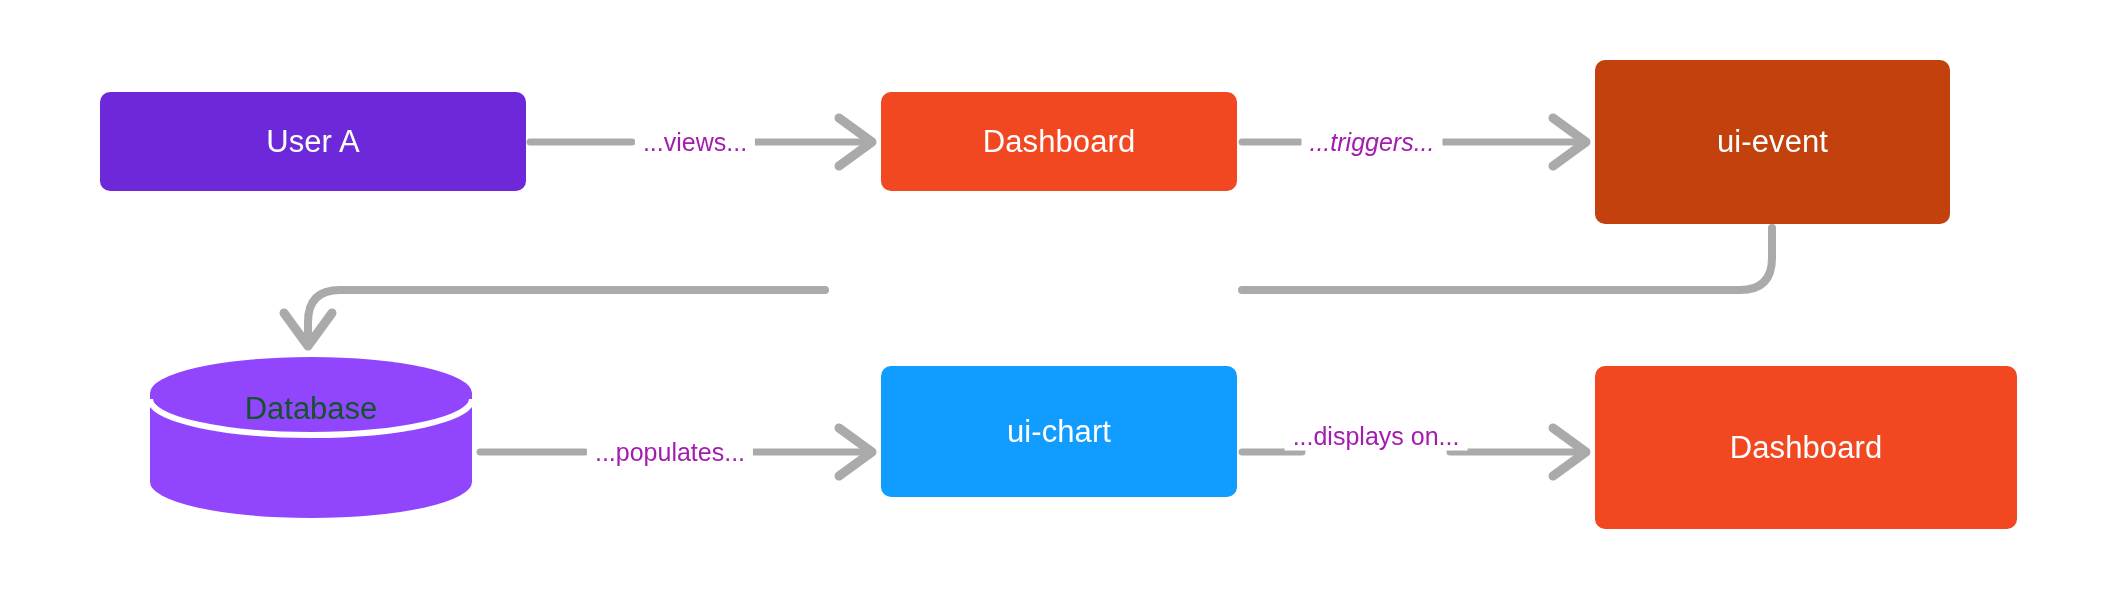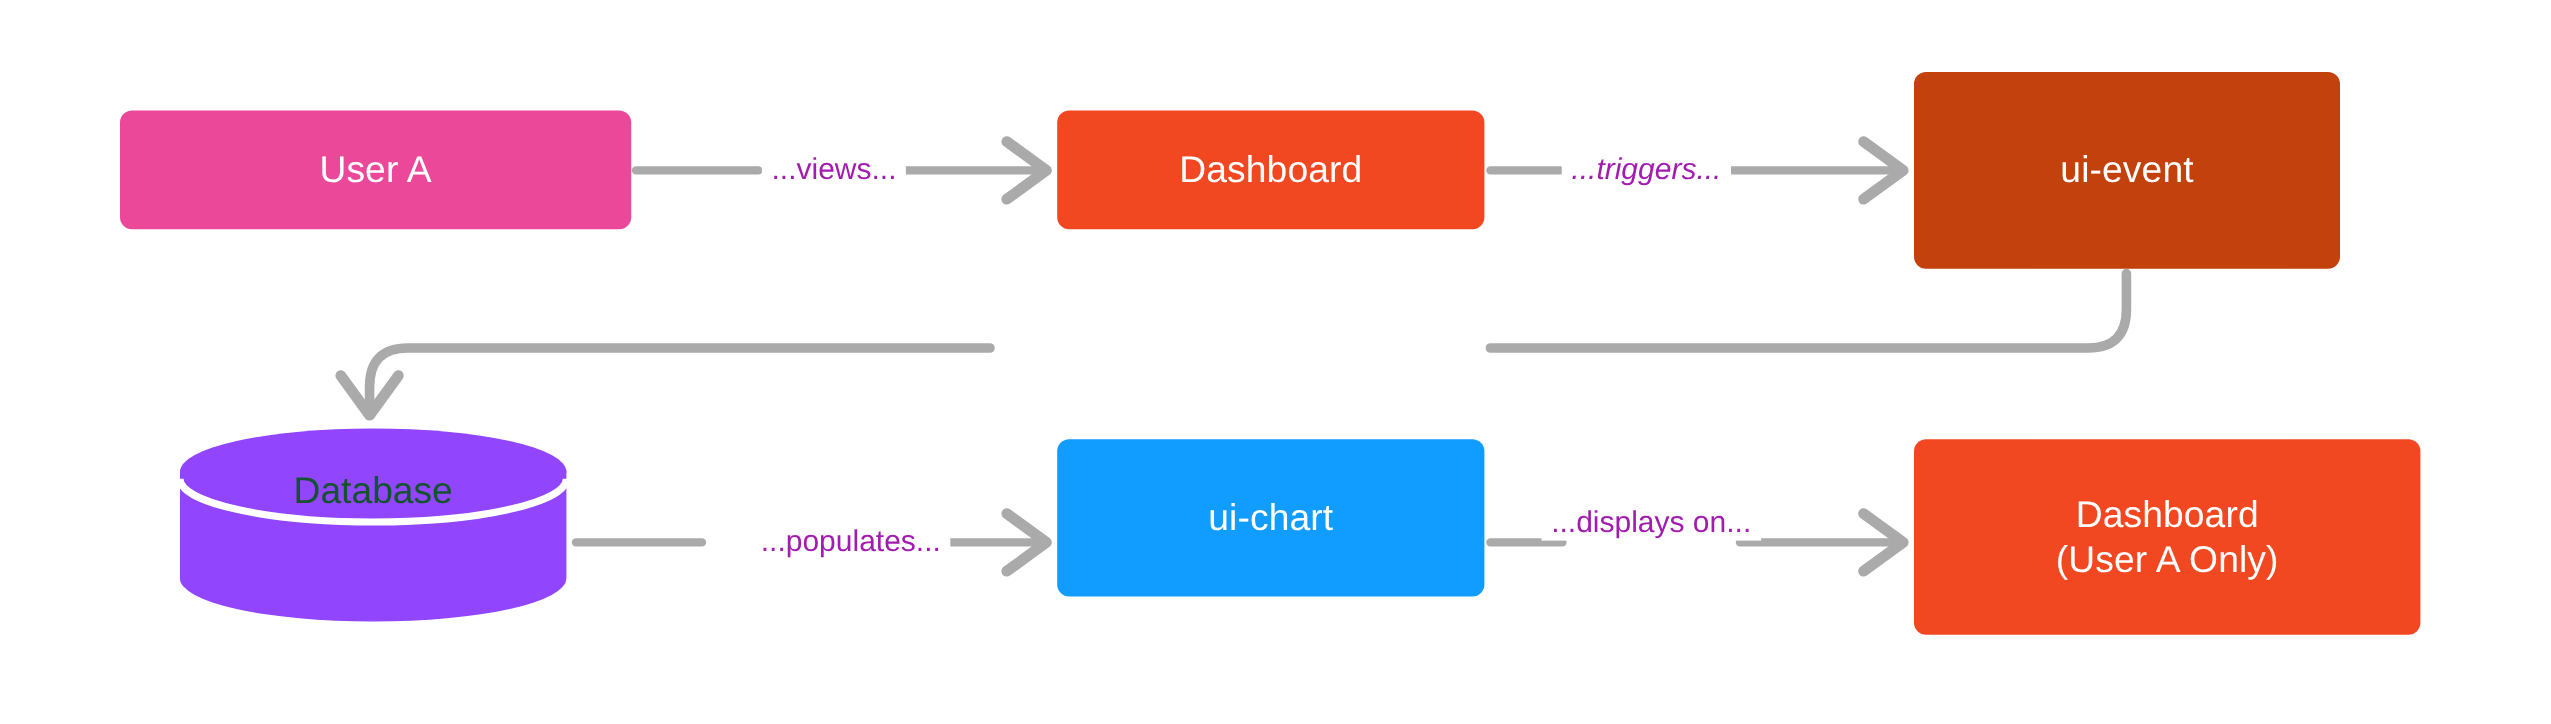--- a/index.html
+++ b/index.html
@@ -35,21 +35,21 @@
     text-align: center;
     letter-spacing: 0.1px;
     box-sizing: border-box;
     padding: 4px 10px;
   }
   .node .line { display: block; white-space: nowrap; }
 
   .node-user-a {
     left: 100px;  top: 92px;
     width: 426px; height: 99px;
-    background: #ec4899;
+    background: #6d28d9;
   }
   .node-dashboard-top {
     left: 881px;  top: 92px;
     width: 356px; height: 99px;
     background: #f24822;
   }
   .node-ui-event {
     left: 1595px; top: 60px;
     width: 355px; height: 164px;
     background: #c2410c;
@@ -172,25 +172,24 @@
     </svg>
     <div class="cyl-label">Database</div>
   </div>
 
   <div class="node node-ui-chart">
     <span class="line">ui-chart</span>
   </div>
 
   <div class="node node-dashboard-bottom">
     <span class="line">Dashboard</span>
-    <span class="line">(User A Only)</span>
   </div>
 
   <div class="edge-label" style="left:695px; top:142px;">...views...</div>
 
   <div class="edge-label" style="left:1372px; top:142px;font-style:italic;">...triggers...</div>
 
 
-  <div class="edge-label" style="left:670px; top:452px;margin-left:39px;">...populates...</div>
+  <div class="edge-label" style="left:670px; top:452px;">...populates...</div>
 
   <div class="edge-label" style="left:1376px; top:436px;">...displays on...</div>
 
 </div>
 
 </body></html>

